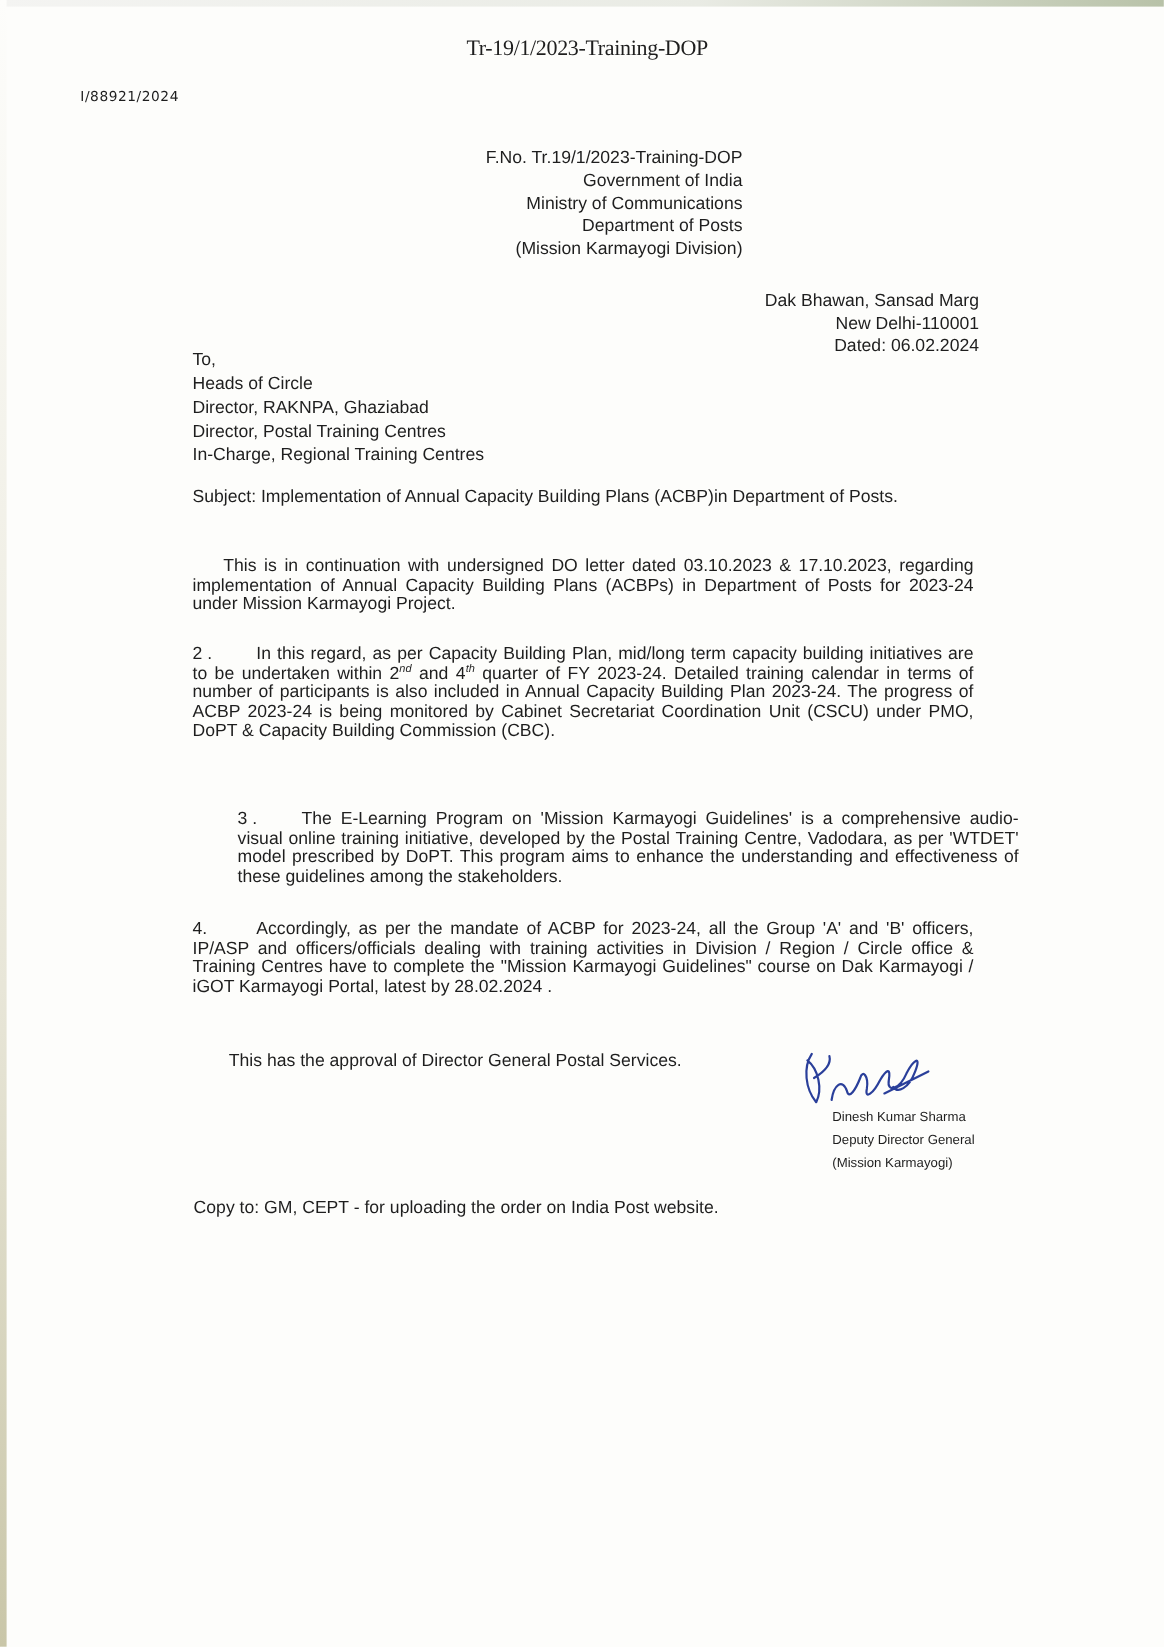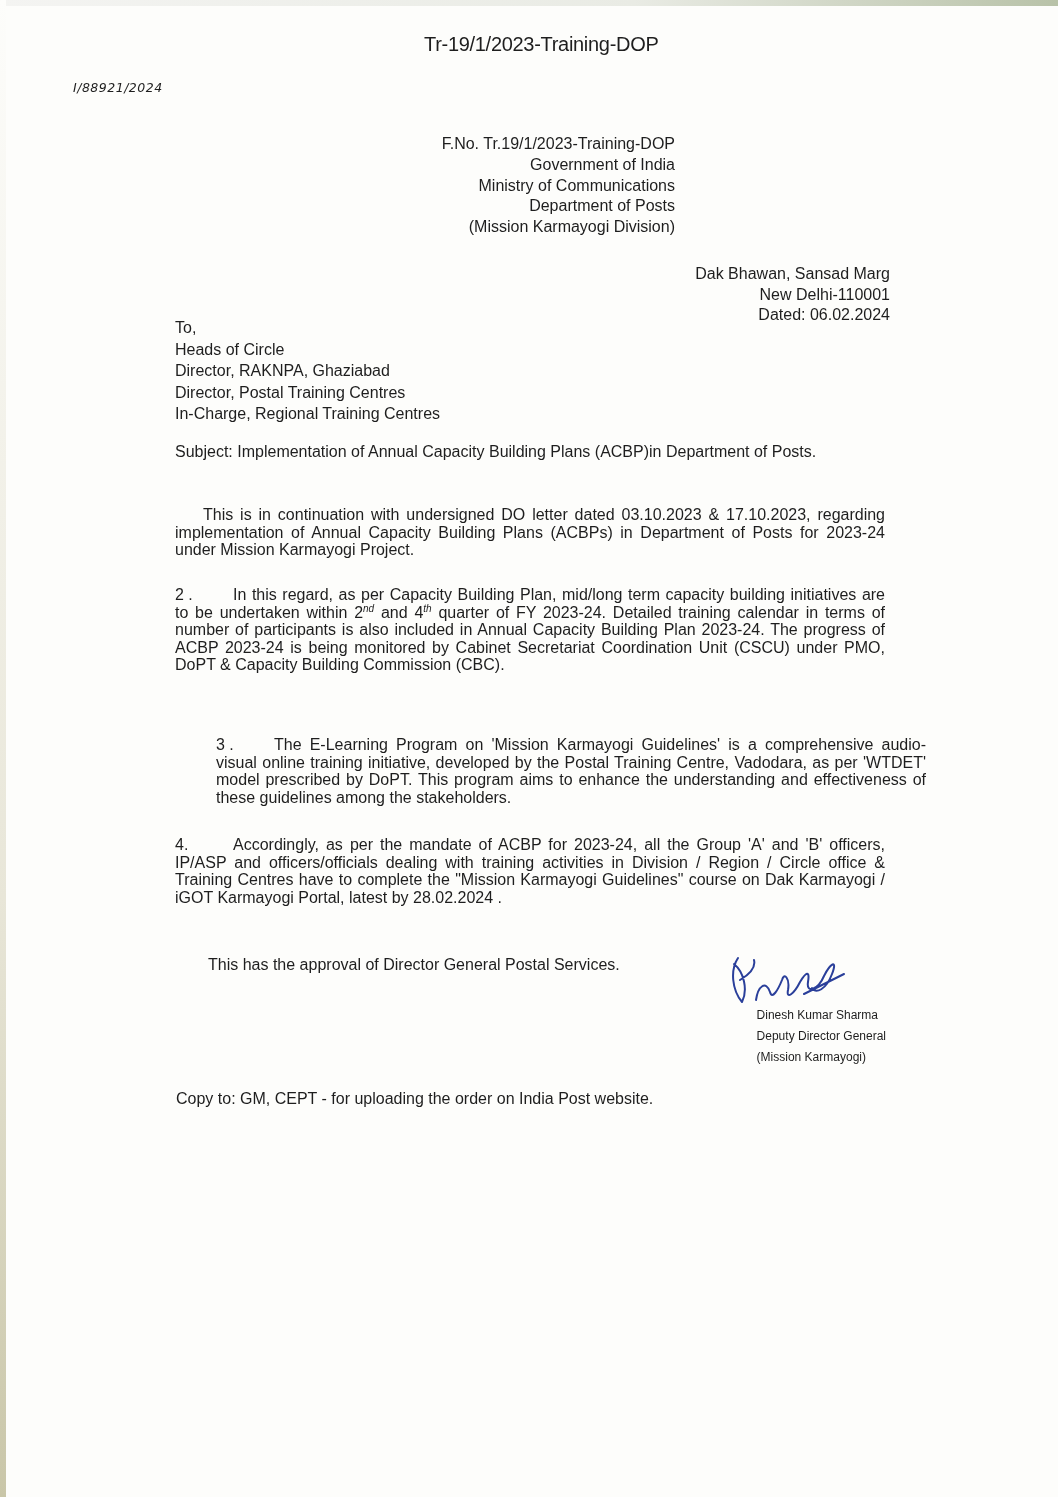--- a/index.html
+++ b/index.html
@@ -11,22 +11,22 @@
   }
   .topshade {
     position: absolute; left: 0; top: 0; width: 1058px; height: 6px;
     background: linear-gradient(to right, #f4f4f2 0%, #e9ebe4 60%, #b8c2a8 100%);
   }
   .leftedge {
     position: absolute; left: 0; top: 0; width: 6px; height: 1497px;
     background: linear-gradient(to bottom, #fdfdfb 0%, #e8e6d8 60%, #c9c6a8 100%);
   }
   .abs { position: absolute; white-space: nowrap; }
-  .topref { left: 424px; top: 33px; font-size: 20px; font-family: Liberation Sans, sans-serif; letter-spacing: -0.3px; }
-  .fileid { left: 73px; top: 80px; font-size: 12.5px; font-family: "DejaVu Sans", sans-serif; font-style: italic; letter-spacing: 0.5px; }
+  .topref { left: 424px; top: 33px; font-size: 20px; font-family: Liberation Serif, serif; letter-spacing: -0.3px; }
+  .fileid { left: 73px; top: 80px; font-size: 12.5px; font-family: "DejaVu Sans", sans-serif; letter-spacing: 0.5px; }
   .header-block {
     position: absolute; left: 400px; top: 134px; width: 275px;
     text-align: right; font-size: 16px; line-height: 20.8px;
   }
   .address-block {
     position: absolute; right: 168px; top: 264px;
     text-align: right; font-size: 16px; line-height: 20.5px; margin-left: 40px;
   }
   .to-block {
     position: absolute; left: 175px; top: 317px;

